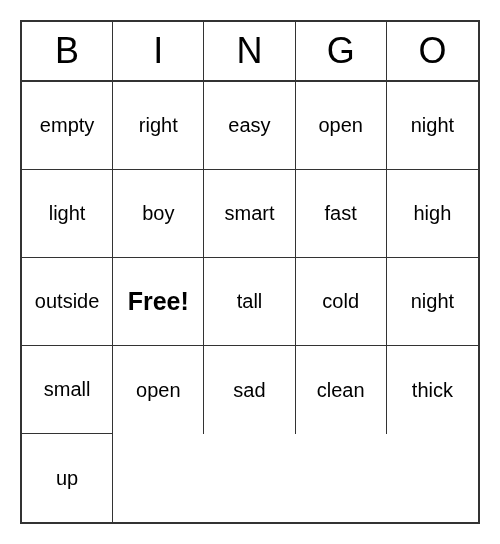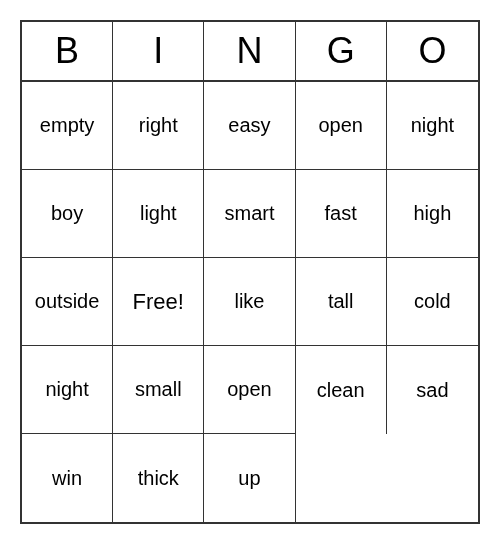--- a/index.html
+++ b/index.html
@@ -60,53 +60,51 @@
 
     .bingo-cell:nth-child(5n) {
       border-right: none;
     }
 
     .bingo-cell:nth-last-child(-n+5) {
       border-bottom: none;
     }
 
     .bingo-cell.free {
-      font-size: 22px;
-      font-weight: normal;
+      font-size: 25px;
+      font-weight: bold;
     }
   </style>
 </head>
 <body>
 
 <div class="bingo-card">
   <div class="bingo-header">
   <div class="bingo-header-cell">B</div>
       <div class="bingo-header-cell">I</div>
       <div class="bingo-header-cell">N</div>
       <div class="bingo-header-cell">G</div>
       <div class="bingo-header-cell">O</div>
     </div>
   <div class="bingo-grid">
   <div class="bingo-cell">empty</div>
       <div class="bingo-cell">right</div>
       <div class="bingo-cell">easy</div>
       <div class="bingo-cell">open</div>
       <div class="bingo-cell">night</div>
+      <div class="bingo-cell">light</div>
       <div class="bingo-cell">boy</div>
-      <div class="bingo-cell">light</div>
       <div class="bingo-cell">smart</div>
       <div class="bingo-cell">fast</div>
       <div class="bingo-cell">high</div>
       <div class="bingo-cell">outside</div>
       <div class="bingo-cell free">Free!</div>
-      <div class="bingo-cell">like</div>
       <div class="bingo-cell">tall</div>
       <div class="bingo-cell">cold</div>
       <div class="bingo-cell">night</div>
       <div class="bingo-cell">small</div>
       <div class="bingo-cell">open</div>
+      <div class="bingo-cell">sad</div>
       <div class="bingo-cell">clean</div>
-      <div class="bingo-cell">sad</div>
-      <div class="bingo-cell">win</div>
       <div class="bingo-cell">thick</div>
       <div class="bingo-cell">up</div>
     </div>
 </div>
 
 </body></html>

